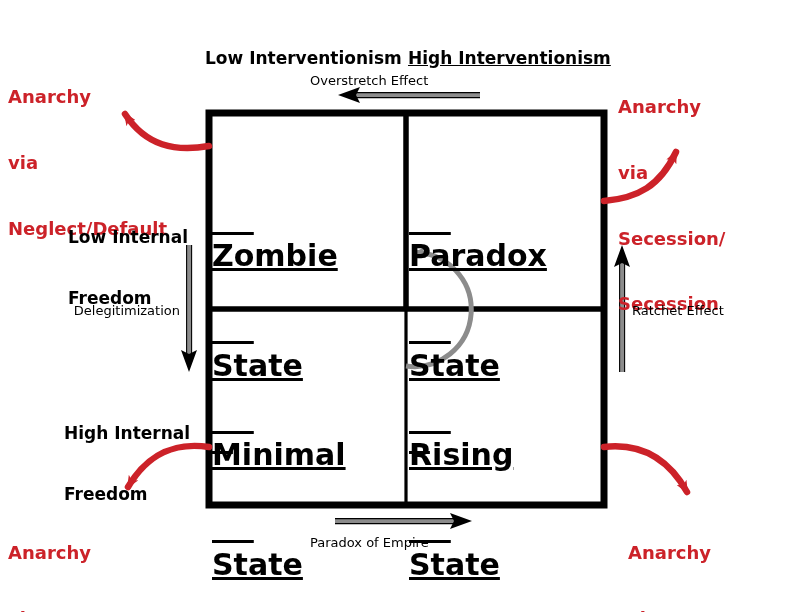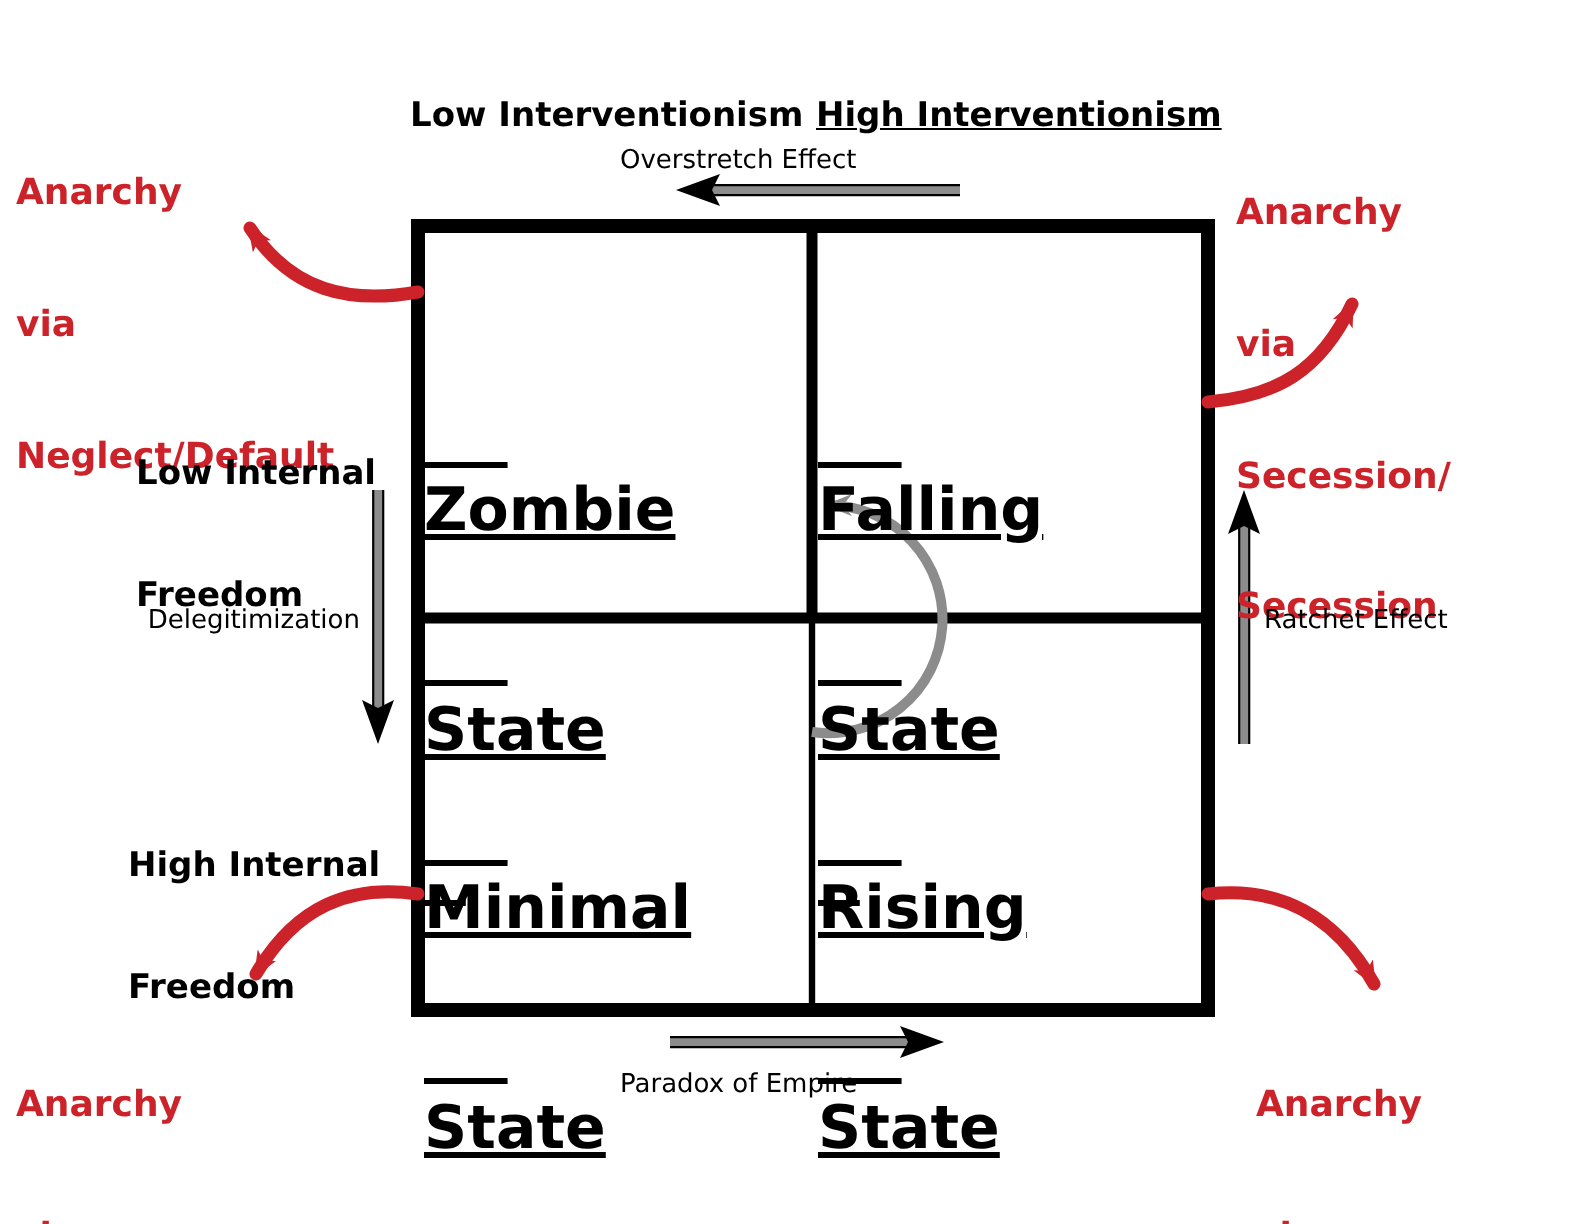--- a/index.html
+++ b/index.html
@@ -164,21 +164,21 @@
   <div class="lbl thin-lbl" style="left:56px; top:303px; width:124px; text-align:right;">Delegitimization</div>
 
   <div class="lbl thin-lbl" style="left:632px; top:303px; width:140px; text-align:left;">Ratchet Effect</div>
 
   <div class="lbl quad" style="left:212px; top:165px; width:192px;">
     <div>Zombie</div>
     <div>State</div>
   </div>
 
   <div class="lbl quad" style="left:409px; top:165px; width:192px;">
-    <div>Falling</div>
+    <div>Paradox</div>
     <div>State</div>
   </div>
 
   <div class="lbl quad" style="left:212px; top:364px; width:192px;">
     <div>Minimal</div>
     <div>State</div>
   </div>
 
   <div class="lbl quad" style="left:409px; top:364px; width:192px;">
     <div>Rising</div>

